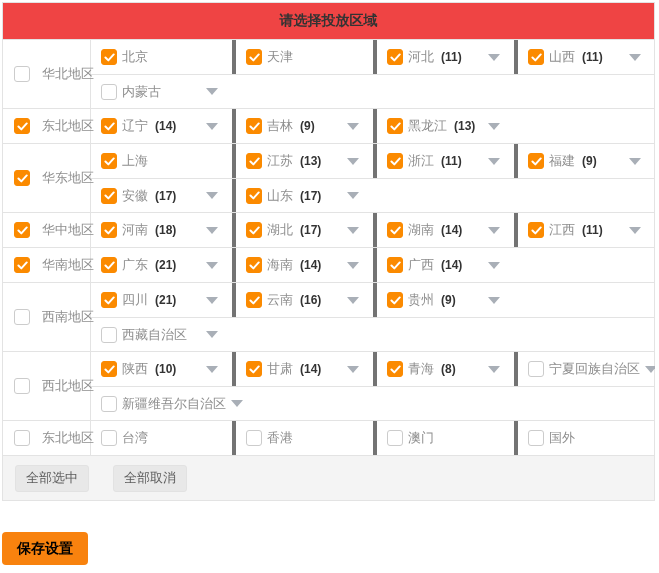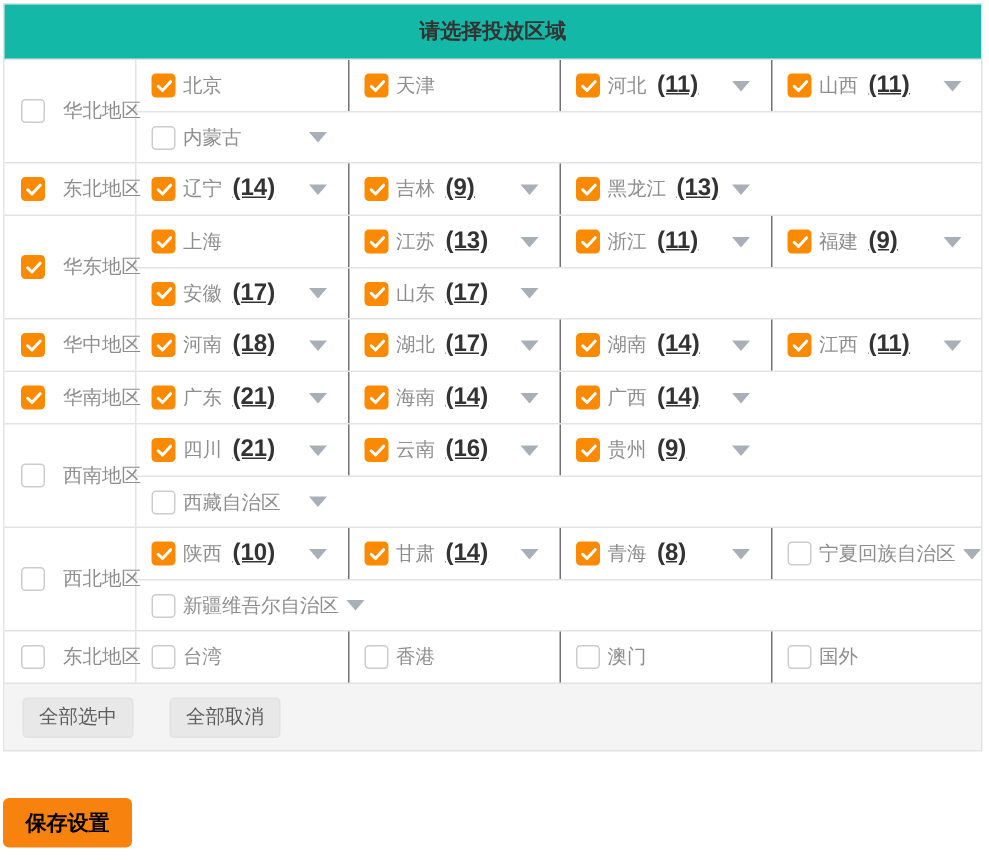--- a/index.html
+++ b/index.html
@@ -1,38 +1,38 @@
 <!DOCTYPE html>
 <html><head>
 <meta charset="utf-8">
 <style>
   * { box-sizing: border-box; margin: 0; padding: 0; }
   html, body { width: 659px; height: 573px; background: #fff;
     font-family: "Liberation Sans", "DejaVu Sans", sans-serif; }
   .panel { position: absolute; left: 2px; top: 2px; width: 653px; }
 
   .region-table { width: 653px; border: 1px solid #e3e3e3; background: #fff; }
-  .table-header { height: 37px; background: #14b8a6; border-bottom: 1px solid #e3e3e3;
+  .table-header { height: 37px; background: #ef4444; border-bottom: 1px solid #e3e3e3;
     display: flex; align-items: center; justify-content: center;
     font-size: 14px; font-weight: bold; color: #333; }
 
   .group { display: flex; }
   .group + .group { border-top: 1px solid #e3e3e3; }
   .region { width: 88px; flex: none; border-right: 1px solid #e3e3e3;
     display: flex; align-items: center; gap: 12px; padding-left: 11px; }
   .rows { flex: 1 1 auto; display: flex; flex-direction: column; min-width: 0; }
   .subrow { display: flex; height: 34px; align-items: stretch; }
   .subrow + .subrow { border-top: 1px solid #e3e3e3; }
   .cell { width: 141px; flex: none; display: flex; align-items: center; gap: 5px;
     padding-left: 10px; overflow: hidden; white-space: nowrap; }
-  .cell + .cell { border-left: 1px solid #737373; text-align: center; }
+  .cell + .cell { border-left: 4px solid #737373; text-align: center; }
   .cell.wide { width: auto; min-width: 141px; }
 
   .rlabel, .plabel { font-size: 13px; color: #8e8e8e; white-space: nowrap; }
-  .pcount { font-size: 16px; font-weight: bold; color: #333; margin-left: 2px; text-decoration: underline; }
+  .pcount { font-size: 12px; font-weight: bold; color: #333; margin-left: 2px; }
 
   .checkbox { width: 16px; height: 16px; flex: none; border-radius: 3px;
     border: 1px solid #ccc; background: #fff; display: inline-flex;
     align-items: center; justify-content: center; cursor: pointer; }
   .checkbox.checked { border-color: #fb8a00; background: #fb8a00; }
 
   .arrow { margin-left: auto; margin-right: 14px; flex: none; width: 0; height: 0;
     border-left: 6px solid transparent; border-right: 6px solid transparent;
     border-top: 7px solid #a9afb7; cursor: pointer; }
 

